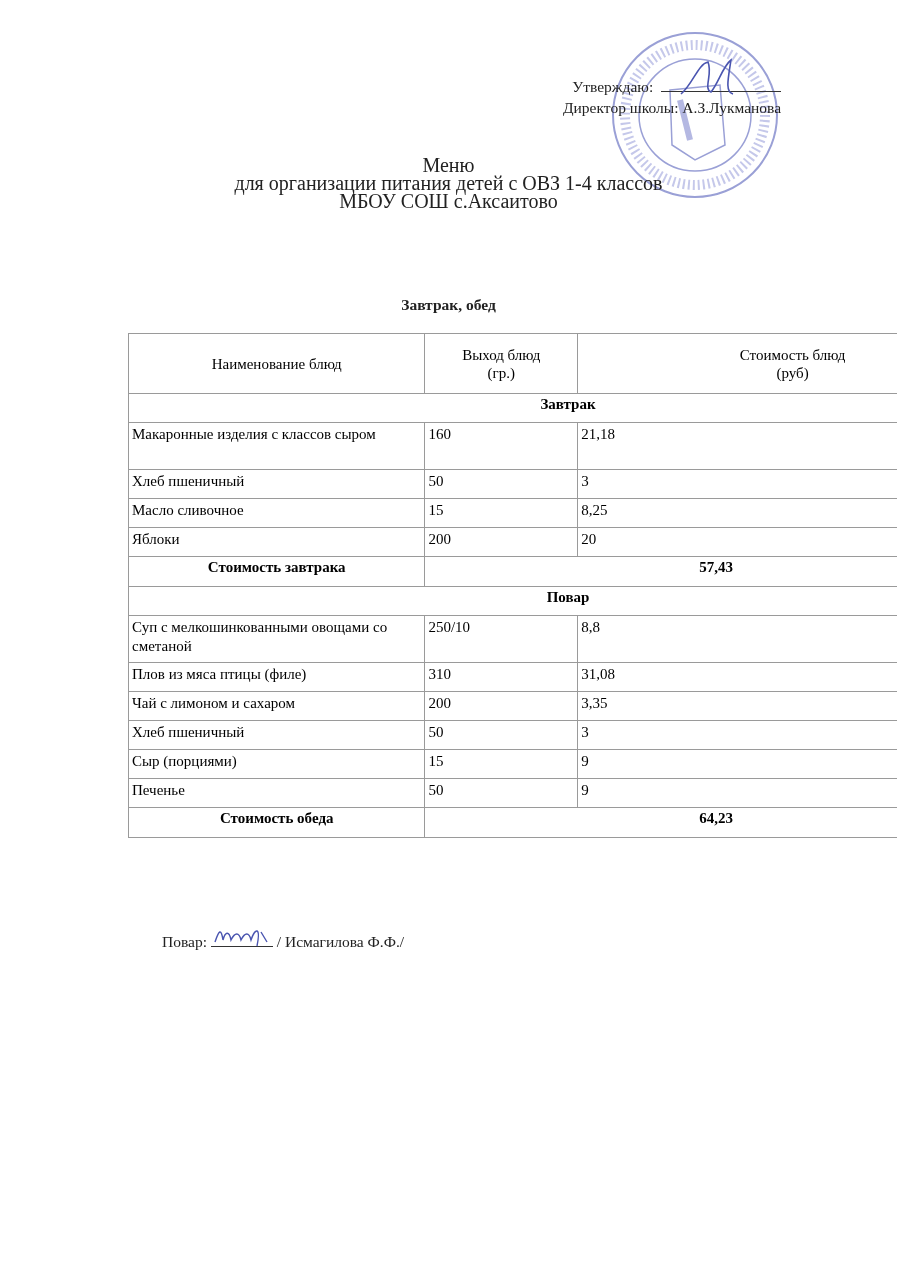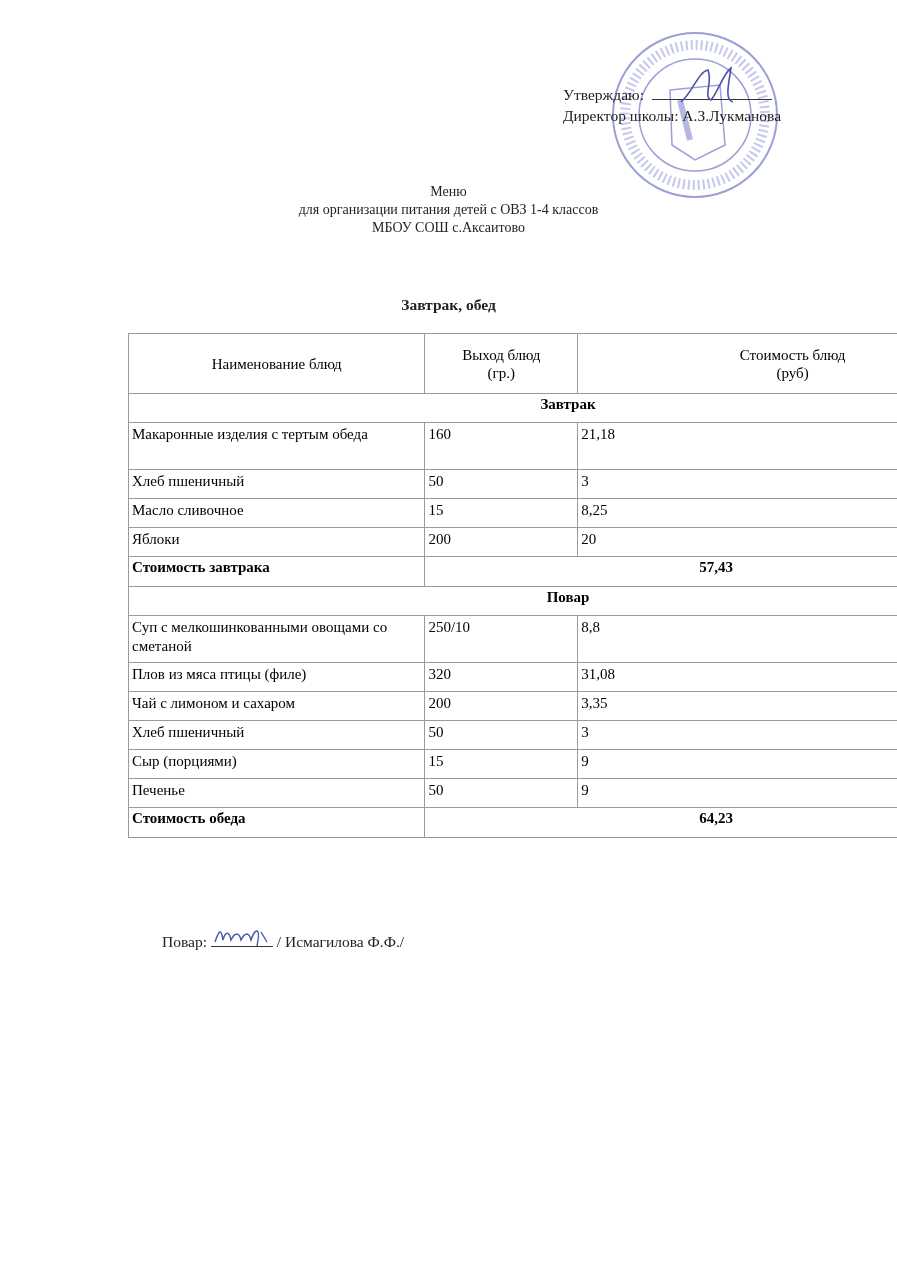--- a/index.html
+++ b/index.html
@@ -1,34 +1,34 @@
 <!DOCTYPE html>
 <html><head>
 <meta charset="utf-8">
 <style>
   html, body { margin:0; padding:0; }
   body {
     width:897px; height:1280px; background:#ffffff; position:relative; overflow:hidden;
     font-family:"Liberation Serif", serif; color:#222;
   }
-  .approve { position:absolute; left:563px; top:84px; font-size:15.5px; line-height:21px; }
+  .approve { position:absolute; left:563px; top:76px; font-size:15.5px; line-height:21px;text-align:right; }
   .approve .line { white-space:nowrap; }
   .sig-line { display:inline-block; width:120px; border-bottom:1px solid #333; height:14px; vertical-align:baseline; margin-left:4px; }
   .stamp { position:absolute; left:610px; top:30px; width:170px; height:170px; }
-  .title-block { position:absolute; left:0; width:897px; top:183px; text-align:center; font-size:14px; line-height:18px; }
+  .title-block { position:absolute; left:0; width:897px; top:156px; text-align:center; font-size:20px; line-height:18px; }
   .section-title { position:absolute; left:0; width:897px; top:296px; text-align:center; font-weight:bold; font-size:15.5px; }
   table.menu {
     position:absolute; left:128px; top:333px; width:880px; border-collapse:collapse;
     font-size:15px; color:#000000;
   }
   table.menu td, table.menu th { border:1px solid #9a9a9a; padding:2px 3px; vertical-align:top; }
   table.menu th { font-weight:normal; text-align:center; vertical-align:middle; height:55px; line-height:18px; }
   .c1 { width:253px; } .c2 { width:127px; } .c3 { width:370px; }
   td.group { text-align:center; font-weight:bold; height:24px; vertical-align:middle; }
-  td.total-label { font-weight:bold; height:25px; vertical-align:middle; }
+  td.total-label { text-align:center; font-weight:bold; height:25px; vertical-align:middle; }
   td.total-val { text-align:center; font-weight:bold; vertical-align:middle;font-family:Liberation Serif, serif; }
   tr.item td { height:24px; line-height:19px; }
   tr.item.tall td { height:42px; }
   .cook { position:absolute; left:128px; top:932px; font-size:15.5px; white-space:nowrap;margin-left:34px; }
   .cook-sig { display:inline-block; width:62px; border-bottom:1px solid #333; height:14px; position:relative; vertical-align:baseline; }
   .cook-sig svg { position:absolute; left:0; top:-8px; }
 </style>
 </head>
 <body>
 
@@ -66,21 +66,21 @@
   <tbody>
       <tr>
     <th class="c1"><span>Наименование блюд</span></th>
     <th class="c2"><span>Выход блюд</span><br><span>(гр.)</span></th>
     <th class="c3"><span>Стоимость блюд</span><br><span>(руб)</span></th>
   </tr>
   <tr>
         <td colspan="3" class="group">Завтрак</td>
       </tr>
   <tr class="item tall">
-    <td>Макаронные изделия с тертым обеда</td>
+    <td>Макаронные изделия с классов сыром</td>
     <td>160</td>
     <td>21,18</td>
   </tr>
   <tr class="item">
     <td>Хлеб пшеничный</td>
     <td>50</td>
     <td>3</td>
   </tr>
   <tr class="item">
     <td>Масло сливочное</td>
@@ -99,21 +99,21 @@
   <tr>
         <td colspan="3" class="group">Повар</td>
       </tr>
   <tr class="item tall">
     <td>Суп с мелкошинкованными овощами со сметаной</td>
     <td>250/10</td>
     <td>8,8</td>
   </tr>
   <tr class="item">
     <td>Плов из мяса птицы (филе)</td>
-    <td>320</td>
+    <td>310</td>
     <td>31,08</td>
   </tr>
   <tr class="item">
     <td>Чай с лимоном и сахаром</td>
     <td>200</td>
     <td>3,35</td>
   </tr>
   <tr class="item">
     <td>Хлеб пшеничный</td>
     <td>50</td>

